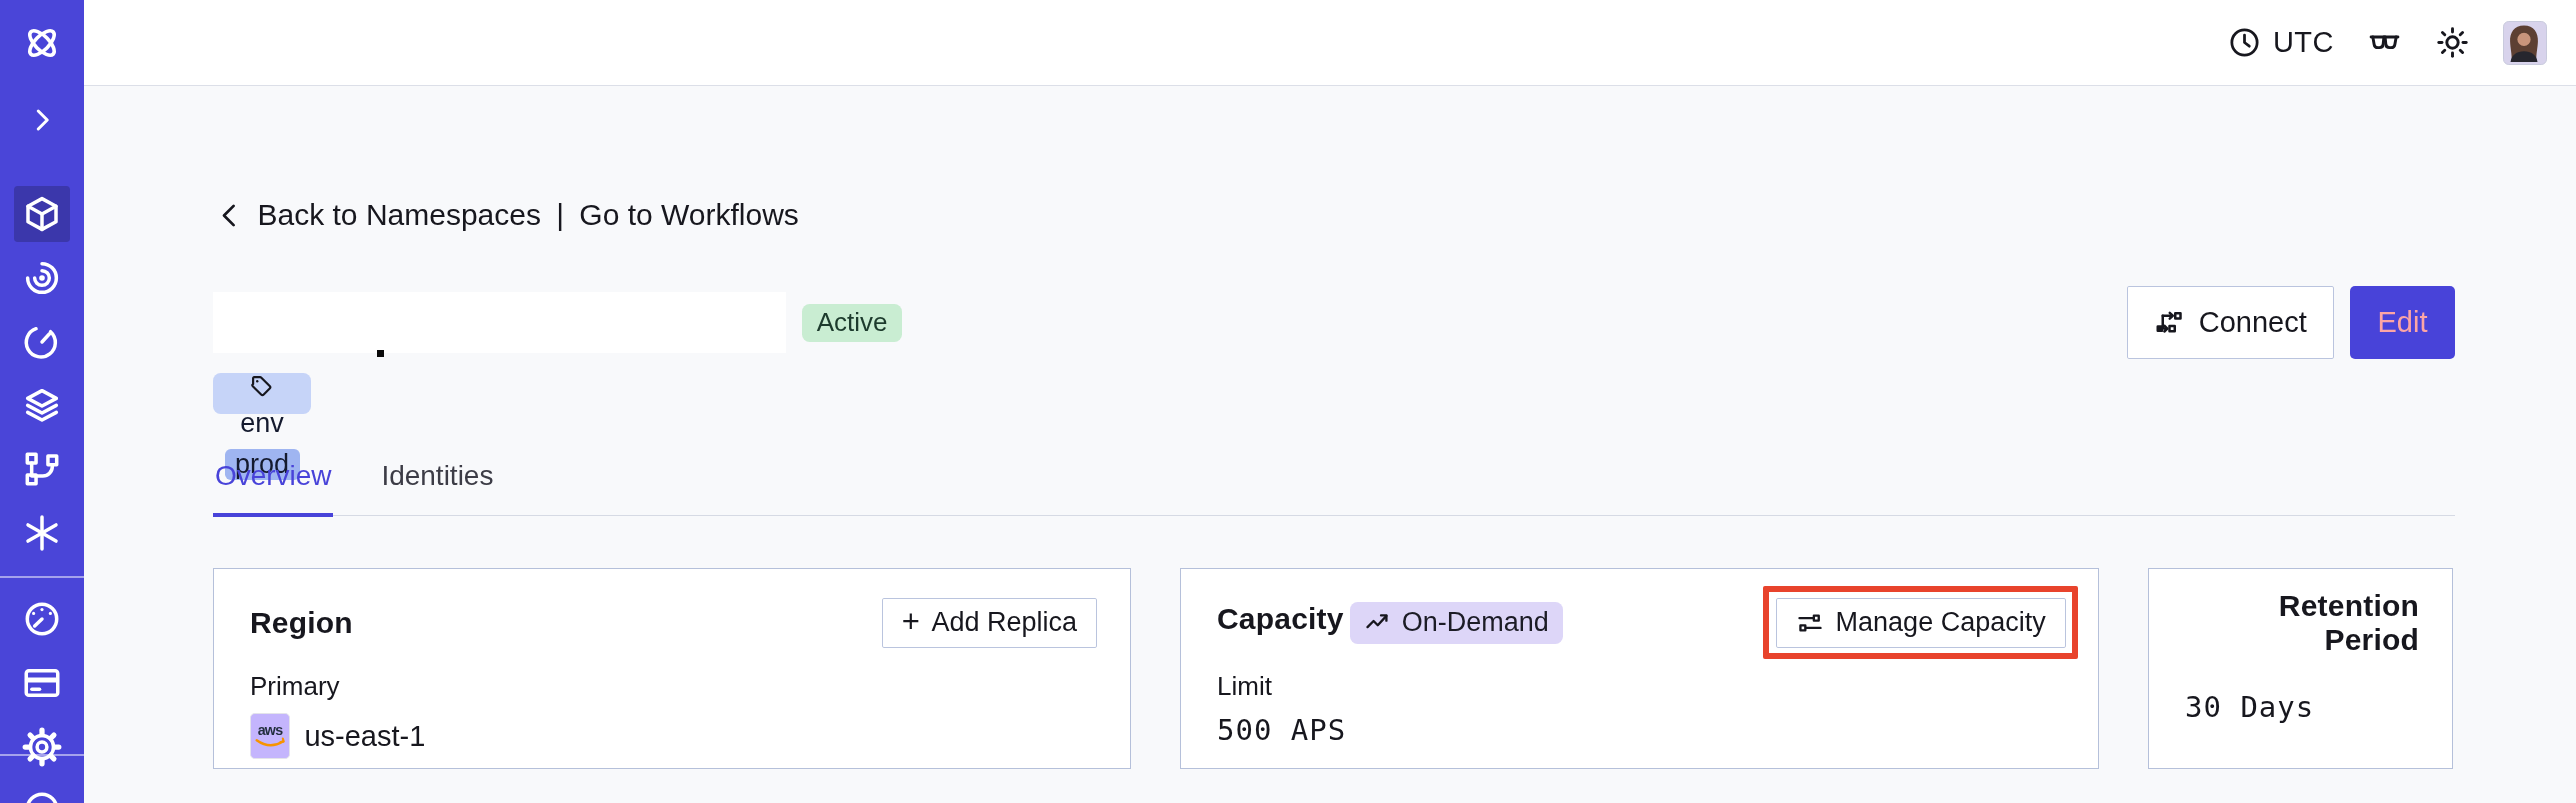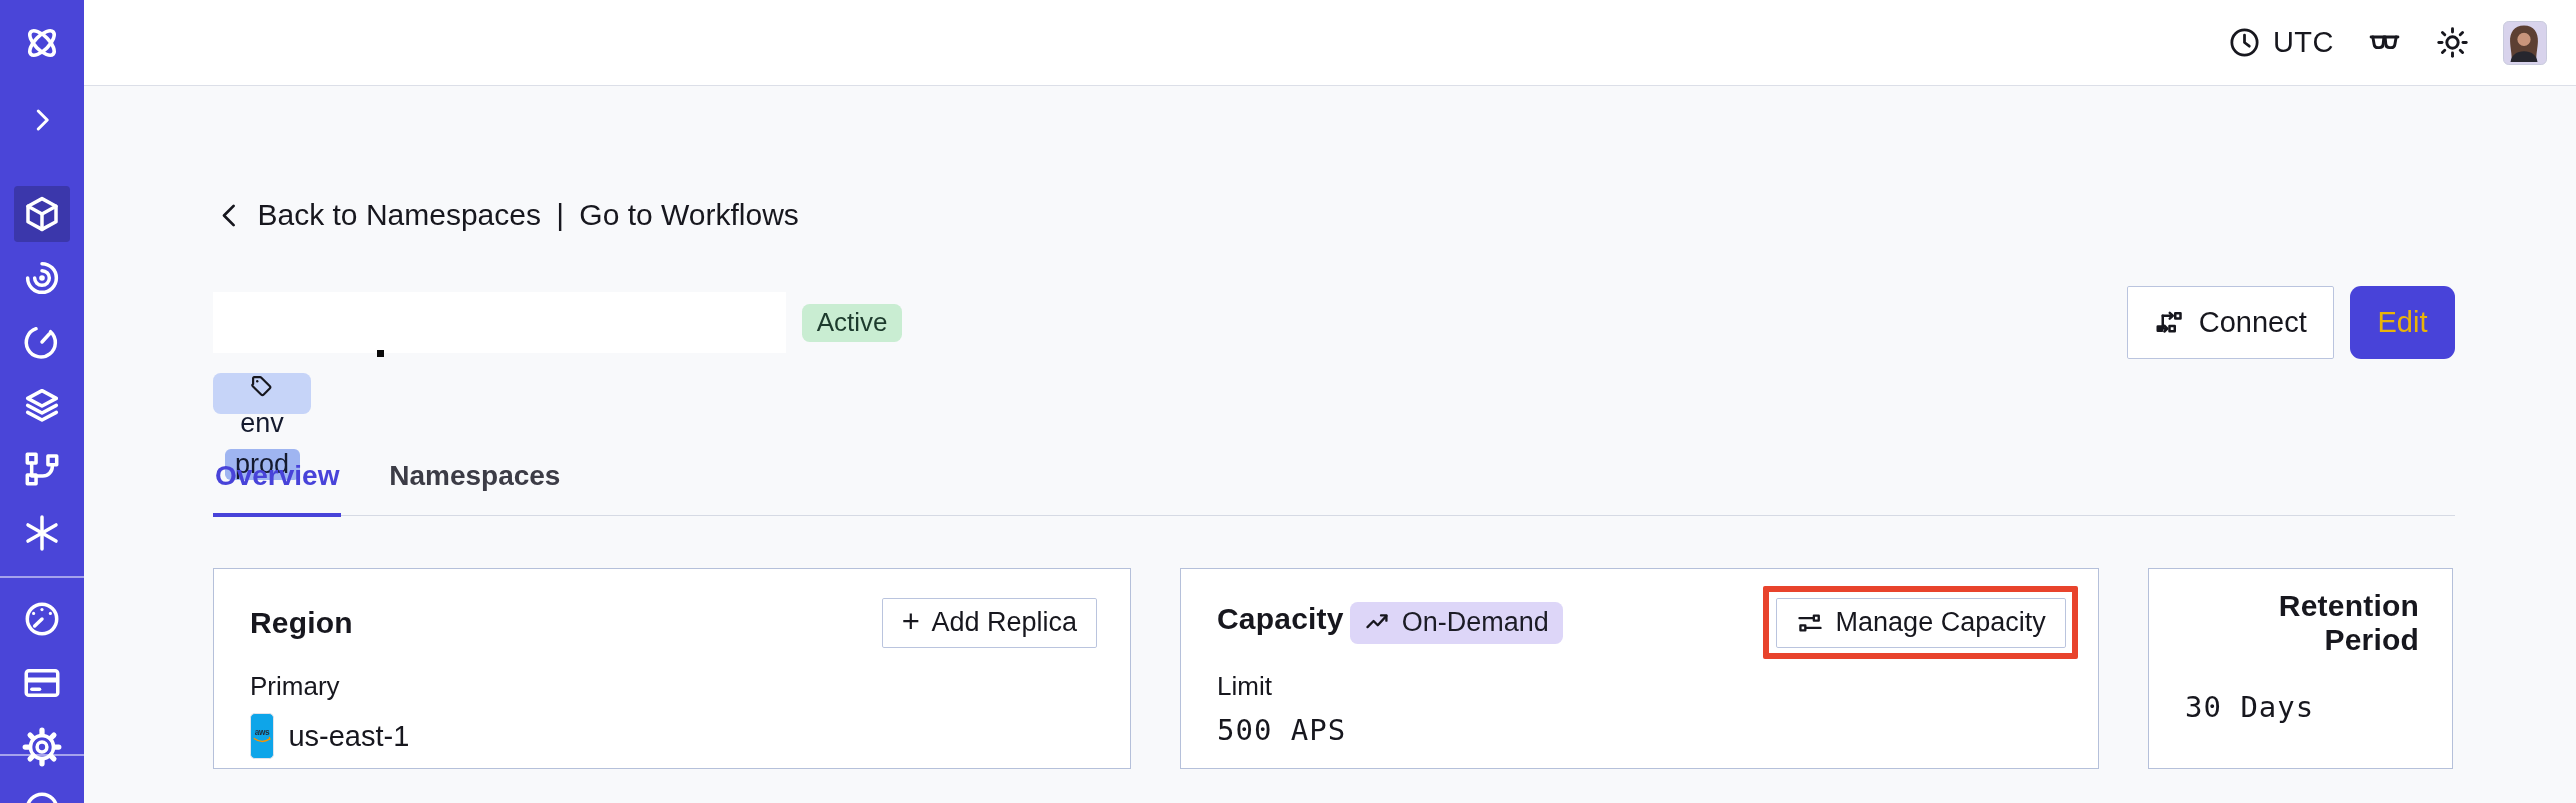--- a/index.html
+++ b/index.html
@@ -41,30 +41,30 @@
   .title-row { margin-top:48px; display:flex; align-items:center; justify-content:space-between; height:75px; }
   .title-left { display:flex; align-items:center; gap:16.3px; }
   .redaction { width:573px; height:61px; background:#ffffff; position:relative; }
   .redaction-dot { position:absolute; left:164px; bottom:-3.8px; width:6.7px; height:6.7px; background:#0a0a0a; }
   .badge-active { height:38px; display:inline-flex; align-items:center; padding:0 14.4px;
                   background:#c9edd2; color:#1d3b2d; font-size:26px; border-radius:7.7px; }
   .title-actions { display:flex; align-items:center; gap:16.3px; }
   .btn-connect { height:73px; padding:0 26px; background:#ffffff; border:1.9px solid #bac4de;
                  border-radius:1.9px; font-size:29px; color:#17171e; display:inline-flex;
                  align-items:center; gap:14.4px; cursor:pointer; font-family:inherit; }
-  .btn-edit { height:73px; width:105px; background:#4843d9; color:#eab308; border:none;
-              border-radius:11px; font-size:29px; cursor:pointer; font-family:inherit; }
+  .btn-edit { height:73px; width:105px; background:#4843d9; color:#fca5a5; border:none;
+              border-radius:5px; font-size:29px; cursor:pointer; font-family:inherit; }
 
   .tag-row { margin-top:12.5px; }
   .tag-pill { display:inline-flex; align-items:center; gap:9.6px; height:41px; padding:0 11.5px 0 11.5px;
               background:#c6d4f8; border-radius:7.7px; font-size:27px; color:#141a2e;flex-direction:column; }
   .tag-inner { display:inline-flex; align-items:center; height:32px; padding:0 10.5px;
                background:#9fb5f1; border-radius:5.8px; }
 
-  .tabs { margin-top:46px; display:flex; gap:46px; border-bottom:1.9px solid #d6dae4;font-weight:bold; }
+  .tabs { margin-top:46px; display:flex; gap:46px; border-bottom:1.9px solid #d6dae4; }
   .tab { font-size:28px; color:#3c3c46; padding:0 1.9px 23px; position:relative; cursor:pointer; }
   .tab.active { color:#4843d9; }
   .tab.active::after { content:""; position:absolute; left:0; right:0; bottom:-2.9px; height:4.8px;
                        background:#4843d9; }
 
   .cards { margin-top:52px; display:flex; gap:49px; }
   .card { background:#ffffff; border:1.9px solid #b5c0da; height:201px; padding:27px 33px 0 36px; }
   .card-region { width:918px; }
   .card-capacity { width:919px; }
   .card-retention { width:305px; flex:none;text-align:right; }
@@ -76,22 +76,22 @@
               align-items:center; gap:11.5px; cursor:pointer; font-family:inherit; white-space:nowrap; }
   .plus-glyph { font-size:31px; line-height:1; margin-top:-2.9px; }
   .badge-ondemand { height:42px; display:inline-flex; align-items:center; gap:9.6px; padding:0 14.4px;
                     background:#ddd6f8; border-radius:7.7px; font-size:27px; color:#1c1c26; }
   .ring { border:6.7px solid #e8432c; border-radius:1.9px; padding:5.8px 6.7px; margin:-12.5px -13.4px -12.5px 0; }
   .field-label { margin-top:21px; font-size:26px; }
   .field-value { margin-top:11.5px; font-size:29px; display:flex; align-items:center; gap:14.4px; }
   .mono { font-family:"DejaVu Sans Mono",monospace; font-size:29px; letter-spacing:1px; }
   .retention-value { margin-top:40px; }
 
-  .aws-badge { width:24px; height:46px; border:1.9px solid #e3e3ea; border-radius:4.8px;
-               background:#0ea5e9; display:flex; align-items:center; justify-content:center; }
+  .aws-badge { width:40px; height:46px; border:1.9px solid #e3e3ea; border-radius:4.8px;
+               background:#c4b5fd; display:flex; align-items:center; justify-content:center; }
 
   svg.stroke-ink { stroke:#17171e; fill:none; stroke-width:2; stroke-linecap:round; stroke-linejoin:round; }
   svg.stroke-white { stroke:#ffffff; fill:none; stroke-width:2; stroke-linecap:round; stroke-linejoin:round; }
 </style>
 </head>
 <body>
 
 <aside class="sidebar">
   <div class="side-item side-logo">
     <svg class="stroke-white" width="44" height="44" viewBox="0 0 24 24" stroke-width="1.9">
@@ -279,21 +279,21 @@
           <circle cx="7.6" cy="7.6" r="1.1" fill="#17171e" stroke="none"></circle>
         </svg>
       </span>
       <span>env</span>
       <span class="tag-inner">prod</span>
     </span>
   </div>
 
   <div class="tabs">
     <span class="tab active">Overview</span>
-    <span class="tab">Namespaces</span>
+    <span class="tab">Identities</span>
   </div>
 
   <div class="cards">
 
     <section class="card card-region">
       <div class="card-header">
         <span class="card-title">Region</span>
         <button class="card-btn">
           <span class="plus-glyph">+</span>
           <span>Add Replica</span>

